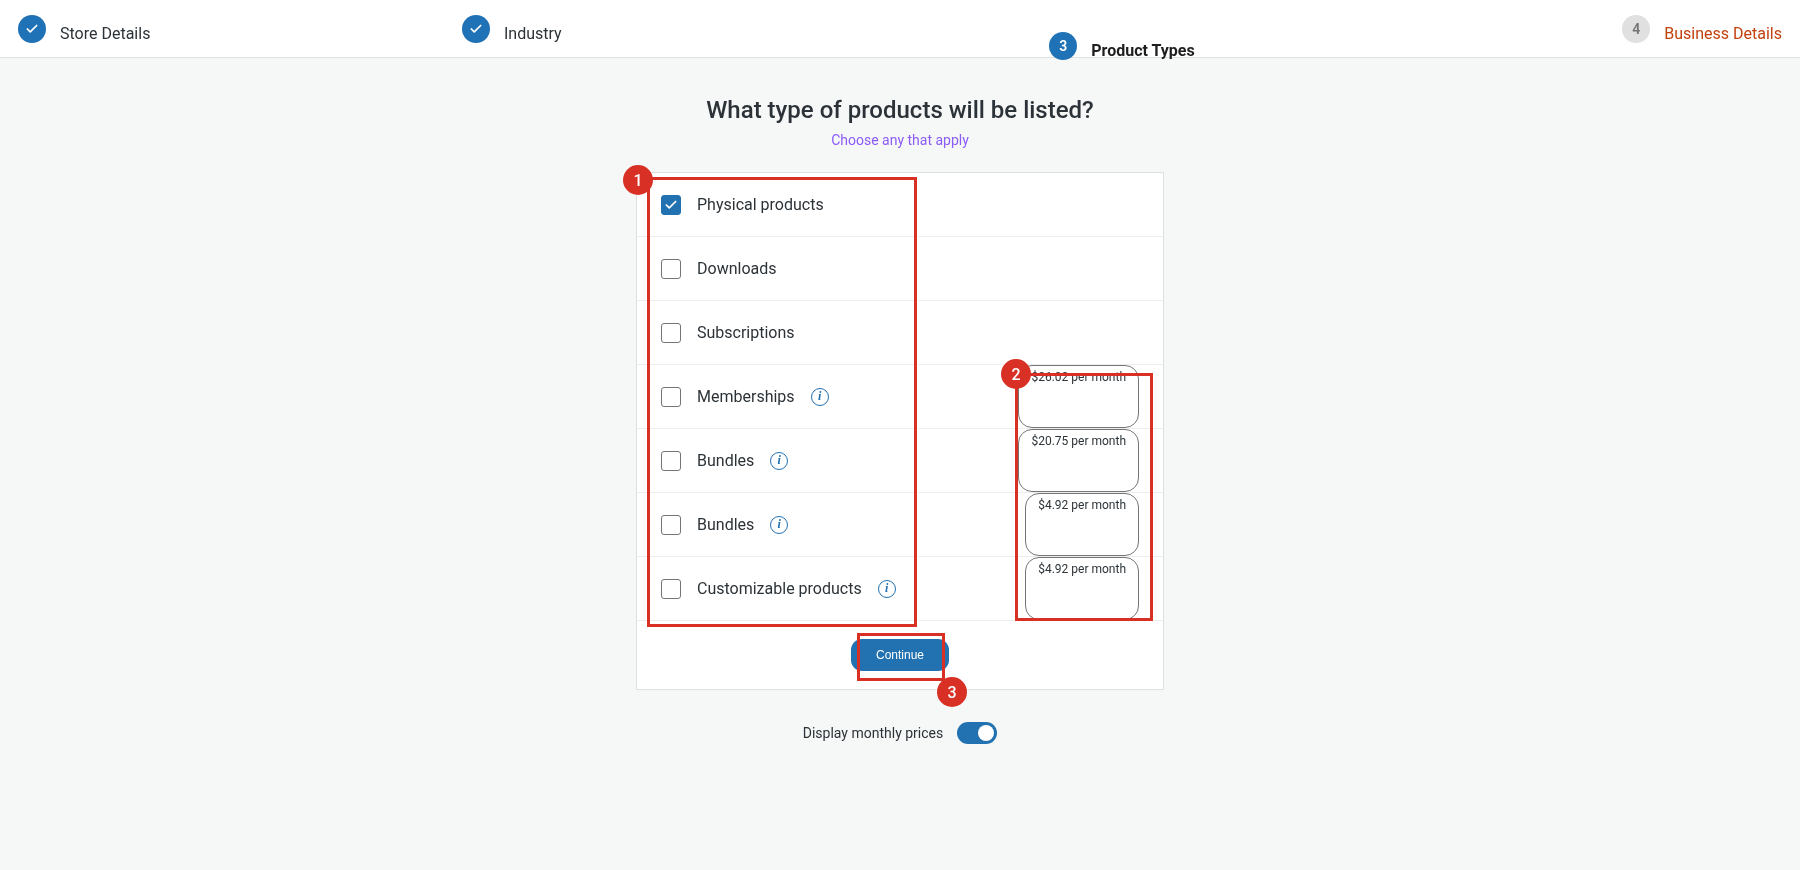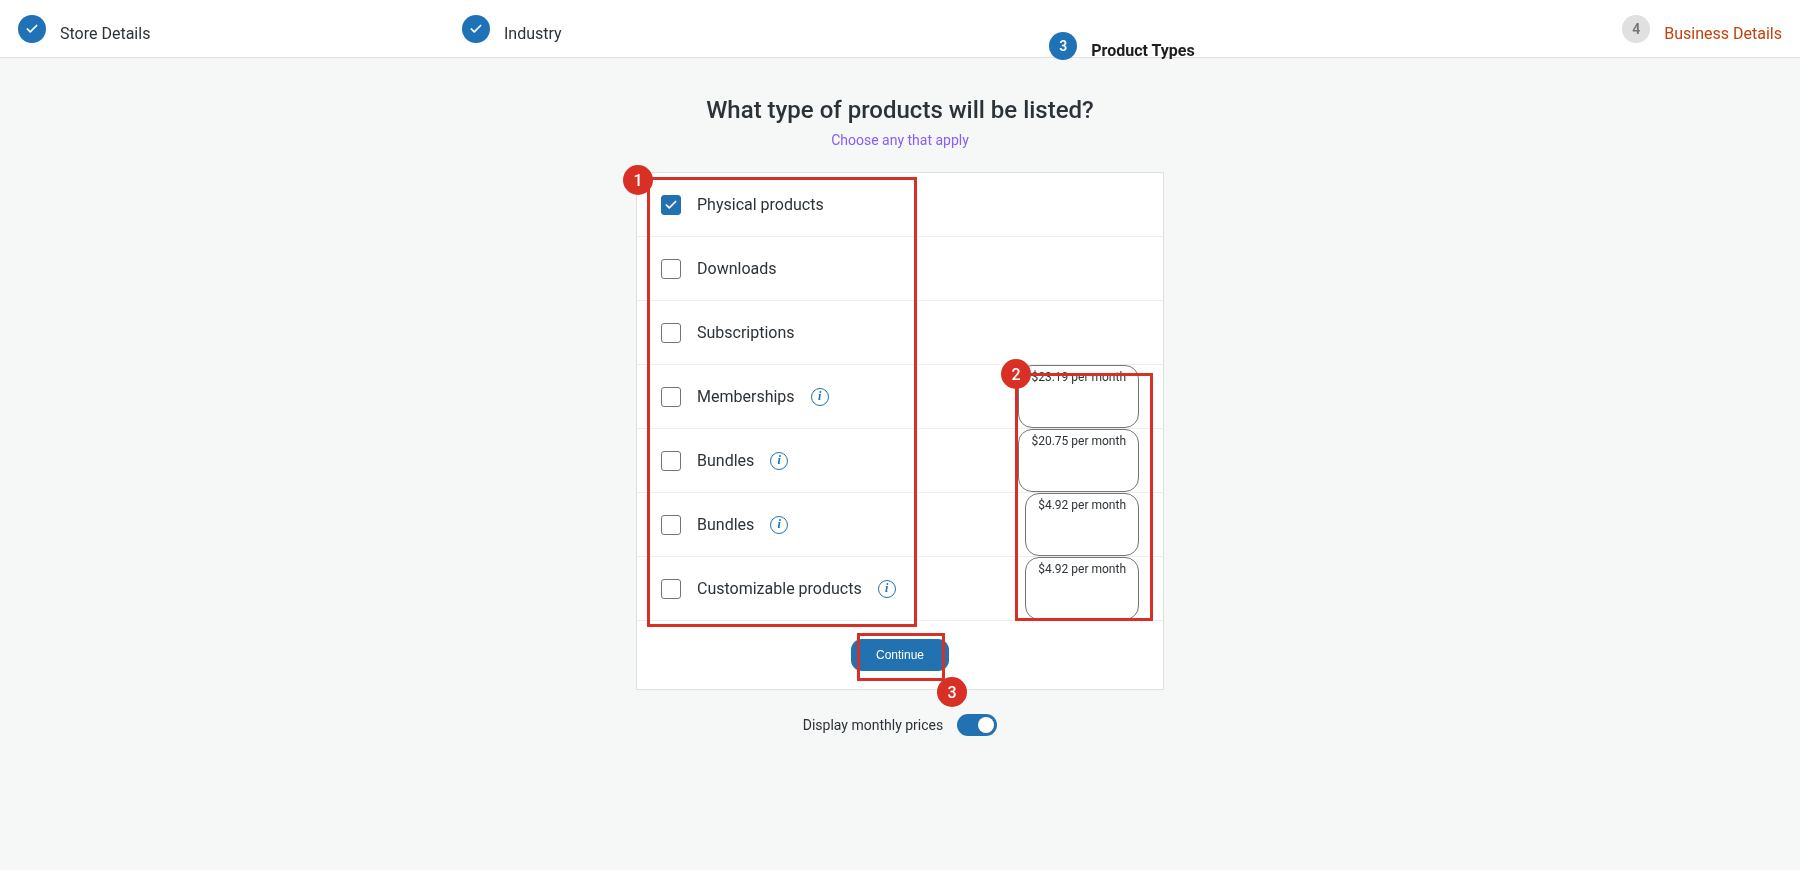--- a/index.html
+++ b/index.html
@@ -178,21 +178,21 @@
       display: flex;
       align-items: center;
       justify-content: center;
       font-size: 16px;
       font-weight: 500;
     }
     .toggle-row {
       display: flex;
       align-items: center;
       gap: 14px;
-      margin-top: 24px;
+      margin-top: 32px;
     }
     .toggle-label {
       font-size: 14px;
       color: #2c3338;
     }
     .toggle {
       width: 40px;
       height: 22px;
       background: #2271b1;
       border-radius: 11px;
@@ -269,21 +269,21 @@
         <span class="option-label">Subscriptions</span>
       </div>
     </div>
 
     <div class="option-row">
       <div class="option-left">
         <div class="checkbox"></div>
         <span class="option-label">Memberships</span>
         <span class="info-icon">i</span>
       </div>
-      <span class="price-pill">$23.19 per month</span>
+      <span class="price-pill">$26.02 per month</span>
     </div>
 
     <div class="option-row">
       <div class="option-left">
         <div class="checkbox"></div>
         <span class="option-label">Bundles</span>
         <span class="info-icon">i</span>
       </div>
       <span class="price-pill">$20.75 per month</span>
     </div>

